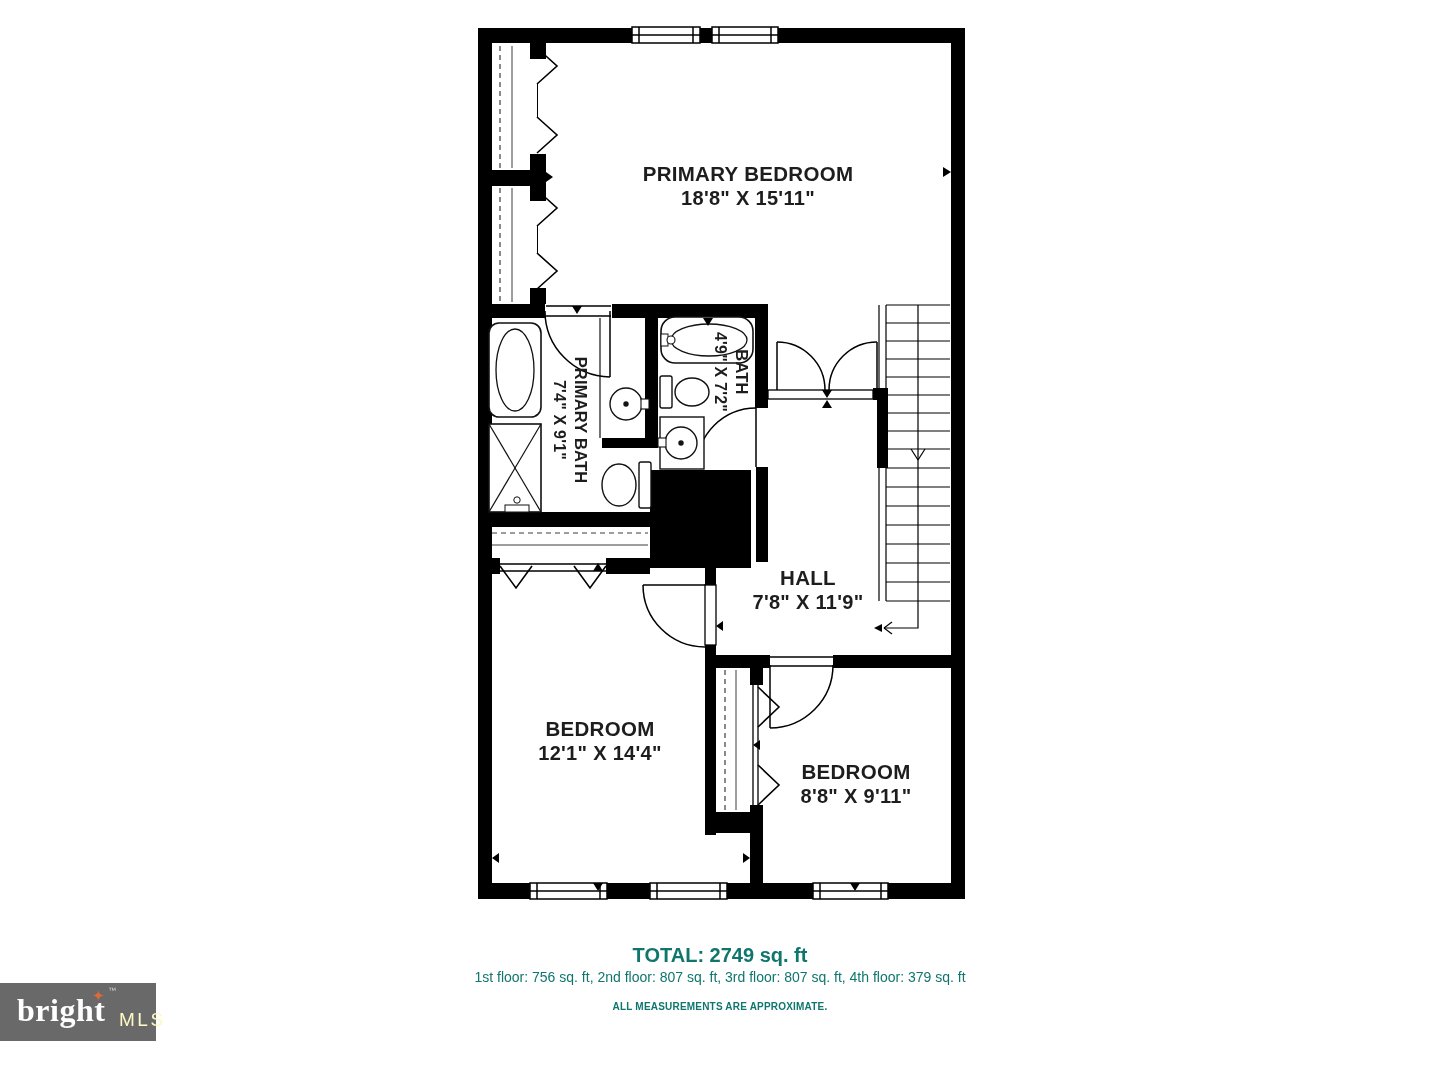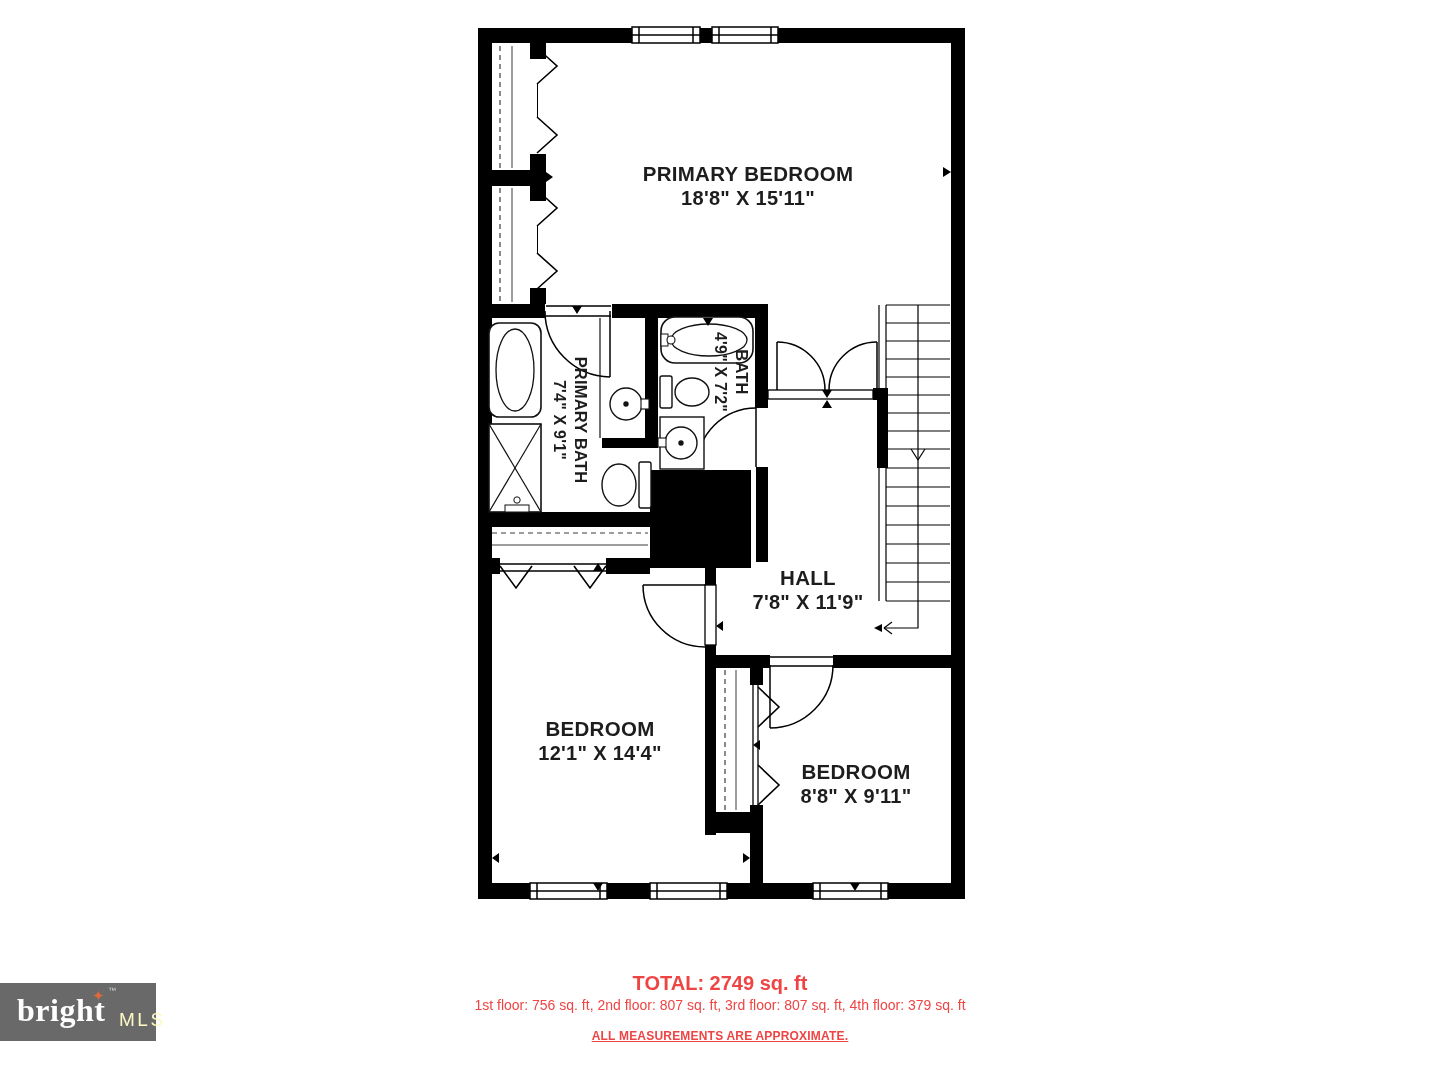--- a/index.html
+++ b/index.html
@@ -3,25 +3,25 @@
 <meta charset="utf-8">
 <style>
   html,body{margin:0;padding:0;background:#ffffff;width:1440px;height:1080px;overflow:hidden;}
   body{font-family:"Liberation Sans",sans-serif;color:#1e1e1e;position:relative;}
   .plan-svg{position:absolute;left:0;top:0;}
   svg text{font-family:"Liberation Sans",sans-serif;font-weight:bold;fill:#1d1d1d;}
   .room-name{font-size:20.5px;letter-spacing:0.3px;}
   .room-dims{font-size:20px;letter-spacing:0.3px;}
   .room-name-sm{font-size:16.5px;letter-spacing:0.2px;}
   .room-dims-sm{font-size:16px;letter-spacing:0.2px;}
-  .summary{position:absolute;left:0;top:972px;width:1440px;text-align:center;color:#ef4444;}
+  .summary{position:absolute;left:0;top:944px;width:1440px;text-align:center;color:#0f766e;}
   .summary p{margin:0;}
   .summary .total{font-size:20px;font-weight:bold;line-height:23px;}
   .summary .line{font-size:14px;font-weight:normal;line-height:21px;}
-  .summary .disclaimer{font-size:12px;font-weight:bold;margin-top:13px;letter-spacing:0.2px;text-decoration:underline;}
+  .summary .disclaimer{font-size:10px;font-weight:bold;margin-top:13px;letter-spacing:0.2px;}
   .logo{position:absolute;left:0;top:983px;width:156px;height:58px;background:#696969;}
   .logo .brand{position:absolute;left:17px;top:9px;font-family:"Liberation Serif",serif;font-weight:bold;font-size:32px;color:#ffffff;letter-spacing:0.5px;}
   .logo .star{position:absolute;left:92px;top:4px;font-size:15px;color:#dd6a3d;}
   .logo .tm{position:absolute;left:108px;top:3px;font-size:8px;color:#d4d4d4;}
   .logo .mls{position:absolute;left:119px;top:26px;font-family:"Liberation Sans",sans-serif;font-size:19px;color:#fef9c3;letter-spacing:2.5px;}
 </style>
 </head>
 <body>
 
 <svg class="plan-svg" width="1440" height="1080" viewBox="0 0 1440 1080">

